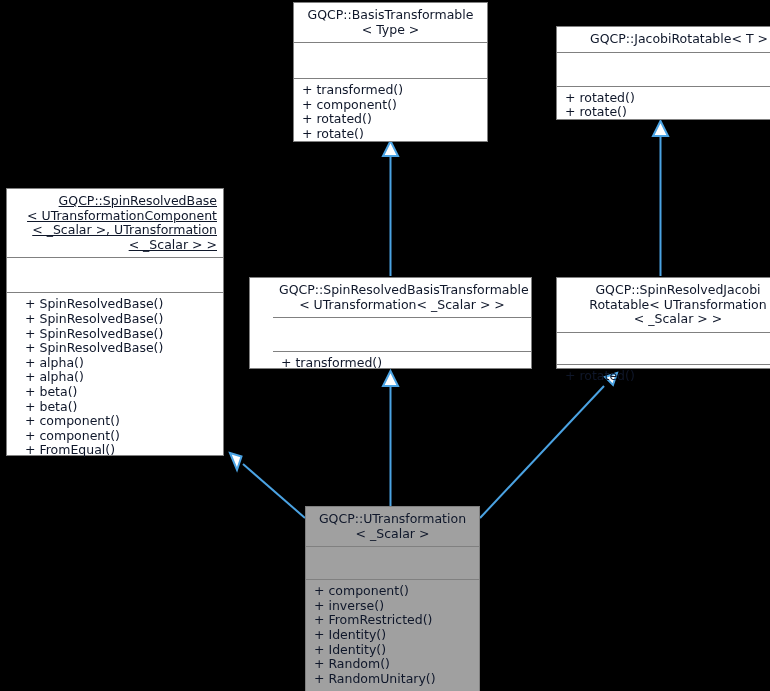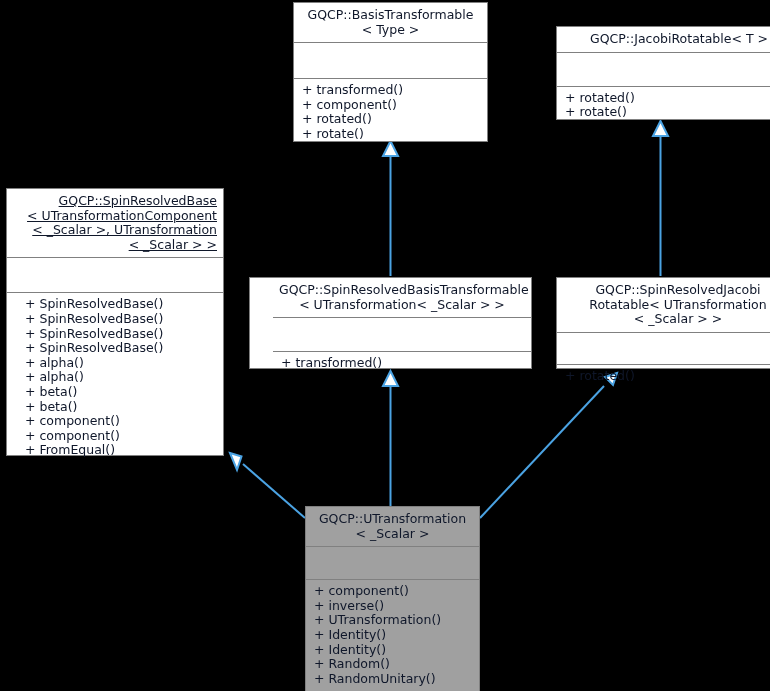--- a/index.html
+++ b/index.html
@@ -166,21 +166,21 @@
 
   <div class="uml-box highlight" style="left:305px; top:506px; width:175px; height:232px;">
     <div class="box-title">GQCP::UTransformation
 &lt; _Scalar &gt;</div>
     <div class="sep"></div>
     <div class="box-attrs" style="height:22px;"></div>
     <div class="sep"></div>
     <div class="box-ops">
       <div class="op-line">+ component()</div>
       <div class="op-line">+ inverse()</div>
-      <div class="op-line">+ UTransformation()</div>
+      <div class="op-line">+ FromRestricted()</div>
       <div class="op-line">+ Identity()</div>
       <div class="op-line">+ Identity()</div>
       <div class="op-line">+ Random()</div>
       <div class="op-line">+ RandomUnitary()</div>
     </div>
   </div>
 
 </div>
 
 </body></html>

